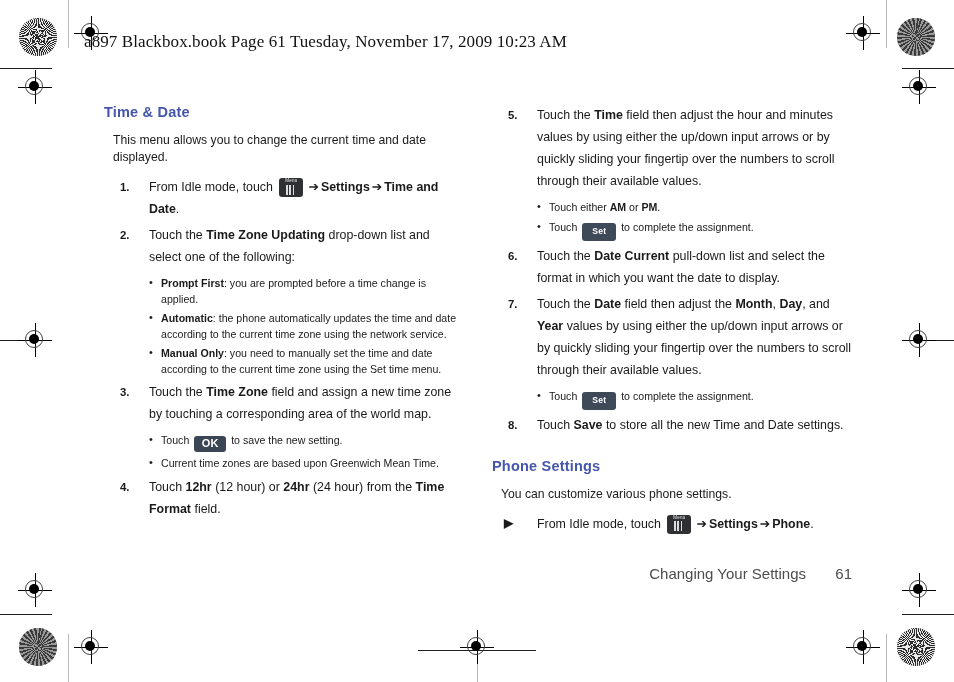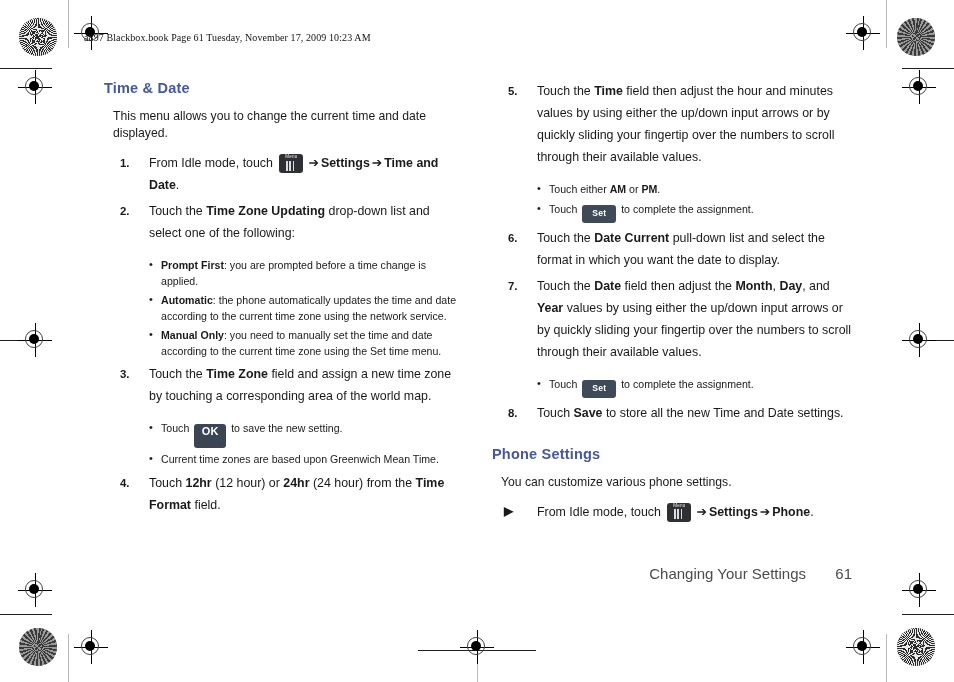--- a/index.html
+++ b/index.html
@@ -79,30 +79,30 @@
   .rule.h { height: 1px; }
   .rule.v { width: 1px; }
   .rule.dark { background: #1f1f1f; }
 
   
   #header-stamp {
     position: absolute;
     left: 84px;
     top: 32px;
     font-family: "Liberation Serif", serif;
-    font-size: 10px;
+    font-size: 17px;
     color: #121212;
     white-space: nowrap;
     letter-spacing: 0.1px;
   }
 
   
   .column {
     position: absolute;
-    top: 80px;
+    top: 104px;
     width: 360px;
   }
   #col-left  { left: 104px; }
   #col-right { left: 492px; }
 
   h2.section-heading {
     margin: 0 0 12px 0;
     font-size: 14.5px;
     font-weight: bold;
     color: #4456ac;
@@ -138,21 +138,21 @@
     font-weight: bold;
     font-size: 11.4px;
   }
   ol.steps > li.arrow-step > .num {
     left: 12px;
     font-size: 12px;
     top: -1px;
   }
 
   ul.subbullets {
-    margin: 14px 0 2px 0;
+    margin: 8px 0 2px 0;
     padding: 0;
     list-style: none;
   }
   ul.subbullets > li {
     position: relative;
     padding-left: 12px;
     font-size: 10.6px;
     line-height: 15.5px;
     margin-bottom: 4px;
     color: #1a1a1a;
@@ -207,21 +207,21 @@
     height: 10px;
     background:
       repeating-linear-gradient(to right, #dcdcdc 0 1.6px, transparent 1.6px 3.4px),
       repeating-linear-gradient(to bottom, #2f3034 0 1.4px, transparent 1.4px 3.3px);
   }
 
   .btn-key {
     display: inline-block;
     vertical-align: -3px;
     min-width: 22px;
-    padding: 1px 5px 10px 5px;
+    padding: 1px 5px 2px 5px;
     border-radius: 3px;
     background: #3e4a58;
     color: #ffffff;
     font-size: 10.5px;
     font-weight: bold;
     text-align: center;
     line-height: 13px;
     margin: 0 2px;
   }
   .btn-key.ok {

